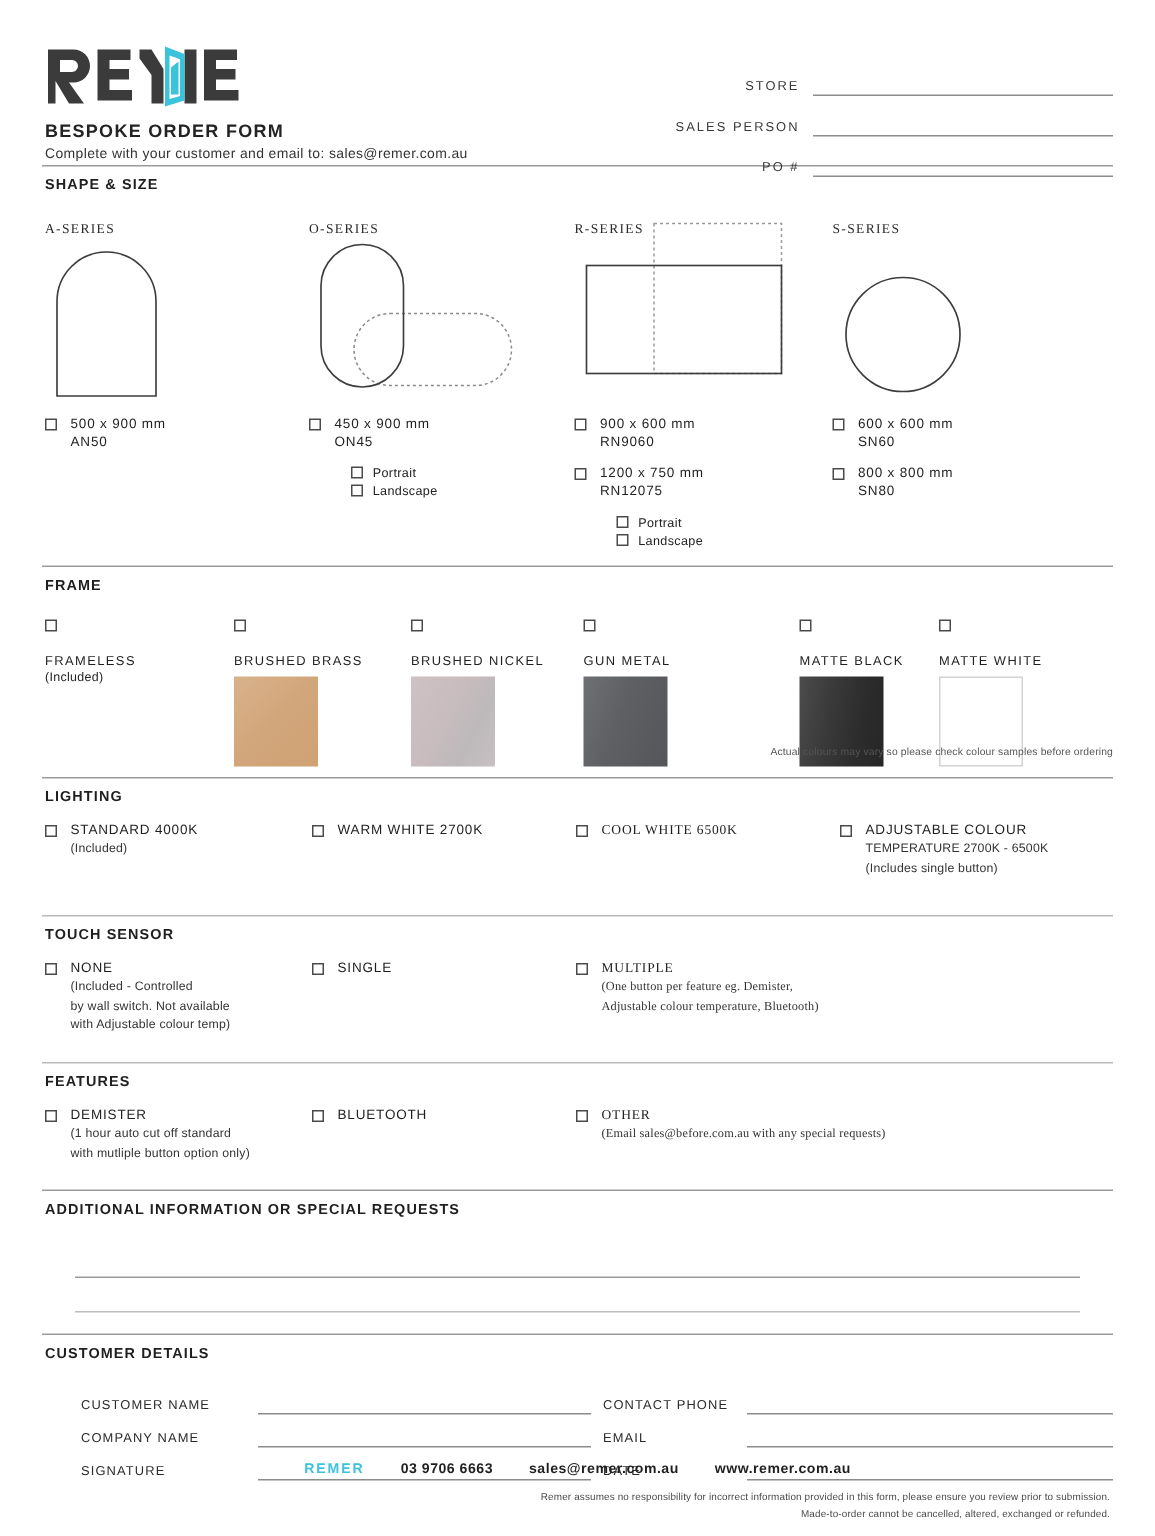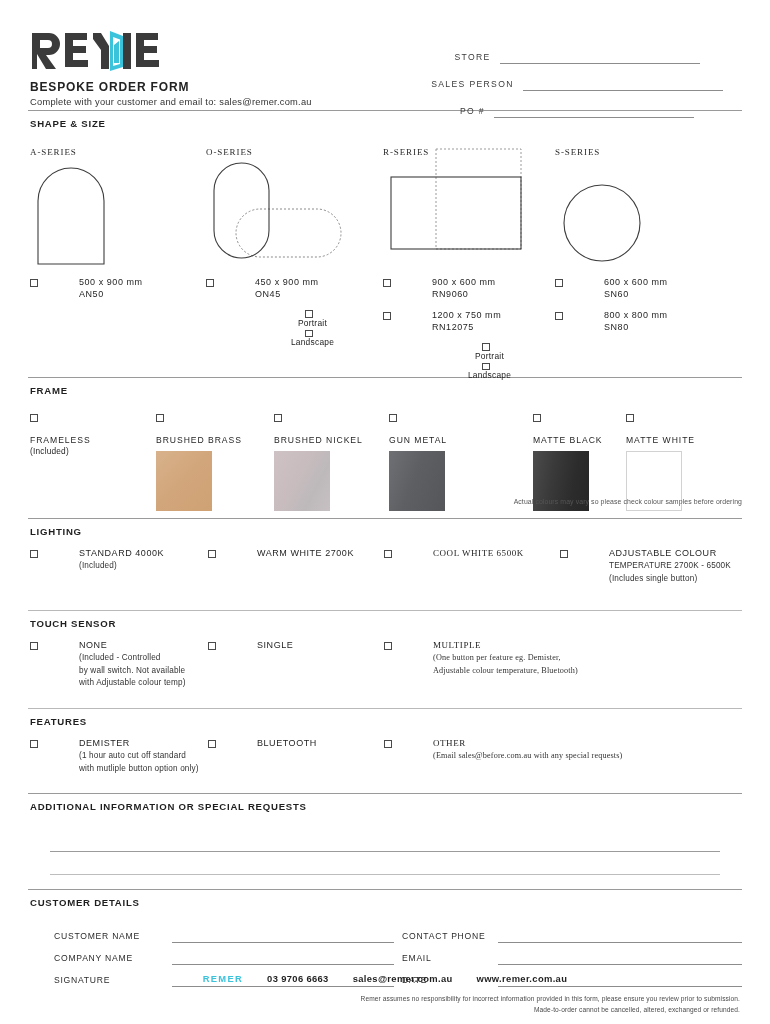--- a/index.html
+++ b/index.html
@@ -58,21 +58,21 @@
   }
   .hdr-fields {
     position: absolute;
     right: 0;
     top: 24px;
     width: 330px;
   }
   .hdr-row {
     display: flex;
     align-items: flex-end;
-    justify-content: center;
+    justify-content: flex-end;
     height: 22px;
     margin-bottom: 5px;
   }
   .hdr-label {
     font-size: 8.6px;
     letter-spacing: 1.35px;
     color: #3a3a3a;
     padding-bottom: 2px;
     white-space: nowrap;
   }
@@ -106,21 +106,20 @@
     height: 8px;
     border: 1px solid #4a4a4a;
     box-sizing: border-box;
     background: #fff;
     flex: 0 0 auto;
     display: inline-block;
   }
   .opt {
     display: flex;
     align-items: flex-start;
-    gap: 32px;
   }
   .opt .cbox { margin-top: 2px; }
   .opt-body { margin-left: 9px; }
   .opt-label {
     font-size: 9px;
     letter-spacing: 0.55px;
     color: #1f1f1f;
     white-space: nowrap;
   }
   .opt-note {
@@ -173,21 +172,20 @@
     margin-top: 2px;
   }
   .orient {
     margin-top: 2px;
     margin-left: 28px;
   }
   .orient-row {
     display: flex;
     align-items: center;
     margin-bottom: 2px;
-    flex-direction: column;
   }
   .orient-row .cbox { width: 7.5px; height: 7.5px; }
   .orient-label {
     font-size: 8.4px;
     letter-spacing: 0.25px;
     margin-left: 7px;
     color: #222;
   }
 
   

